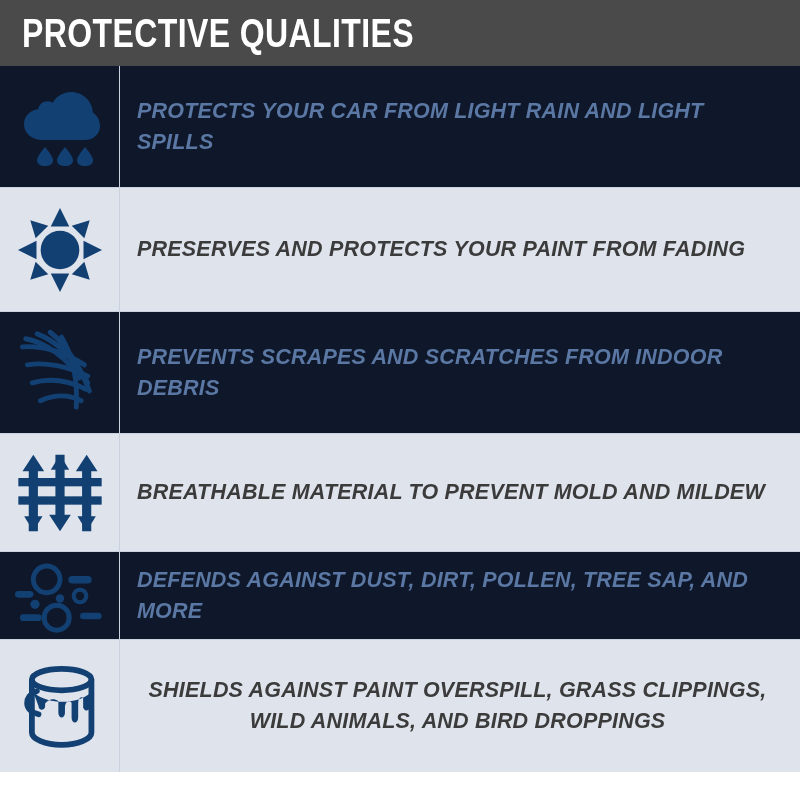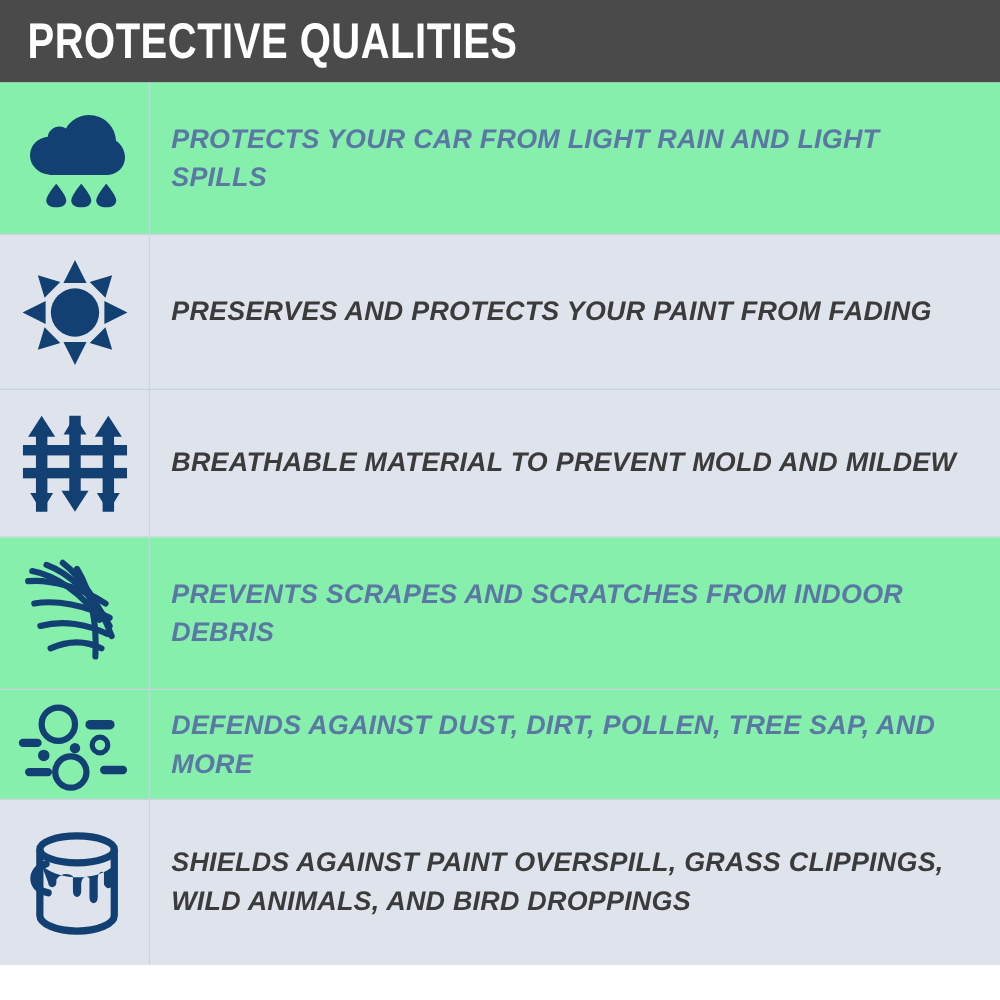--- a/index.html
+++ b/index.html
@@ -51,22 +51,22 @@
     flex-direction: column;
   }
   .row {
     display: flex;
     align-items: stretch;
     position: relative;
     box-sizing: border-box;
     border-bottom: 1px solid #c9d2de;
   }
   .row:last-child { border-bottom: none; }
-  .row.bg-white { background: #86efac; justify-content: center; }
-  .row.bg-tint  { background: #dfe4ec; }
+  .row.bg-white { background: #0f172a; justify-content: center; }
+  .row.bg-tint  { background: #dfe4ec; text-align: center; }
 
   .icon-cell {
     flex: 0 0 120px;
     width: 120px;
     display: flex;
     align-items: center;
     justify-content: center;
     border-right: 1px solid #c9d2de;
     box-sizing: border-box;
   }
@@ -144,46 +144,20 @@
               <polygon points="14.6,85.4 21,64 36,79"></polygon>
             </g>
           </svg>
         </span>
       </div>
       <div class="text-cell">
         <p class="row-text t-dark">PRESERVES AND PROTECTS YOUR PAINT FROM FADING</p>
       </div>
     </div>
 
-    <div class="row r4 bg-tint">
-      <div class="icon-cell">
-        <span>
-          <svg width="84" height="80" viewBox="0 0 100 96" aria-hidden="true">
-            <g fill="#134072">
-
-              <polygon points="18,2 31,22 23.5,22 23.5,94 12.5,94 12.5,22 5,22"></polygon>
-              <polygon points="18,94 7,76 29,76"></polygon>
-
-              <polygon points="50,94 37,74 44.5,74 44.5,2 55.5,2 55.5,74 63,74"></polygon>
-              <polygon points="50,2 39,20 61,20"></polygon>
-
-              <polygon points="82,2 95,22 87.5,22 87.5,94 76.5,94 76.5,22 69,22"></polygon>
-              <polygon points="82,94 71,76 93,76"></polygon>
-
-              <rect x="0" y="30" width="100" height="10"></rect>
-              <rect x="0" y="52" width="100" height="10"></rect>
-            </g>
-          </svg>
-        </span>
-      </div>
-      <div class="text-cell">
-        <p class="row-text t-dark">BREATHABLE MATERIAL TO PREVENT MOLD AND MILDEW</p>
-      </div>
-    </div>
-
     <div class="row r3 bg-white">
       <div class="icon-cell">
         <span>
           <svg width="82" height="88" viewBox="0 0 100 108" aria-hidden="true">
             <g fill="none" stroke="#134072" stroke-width="6" stroke-linecap="round">
               <path d="M8 12 C30 16, 58 34, 74 60"></path>
               <path d="M22 6 C44 14, 68 36, 84 66"></path>
               <path d="M38 4 C56 18, 74 44, 86 76"></path>
               <path d="M52 10 C64 30, 72 58, 70 96"></path>
               <path d="M4 22 C26 20, 56 28, 80 44"></path>
@@ -192,20 +166,46 @@
               <path d="M26 88 C44 80, 60 80, 76 88"></path>
             </g>
           </svg>
         </span>
       </div>
       <div class="text-cell">
         <p class="row-text t-blue">PREVENTS SCRAPES AND SCRATCHES FROM INDOOR DEBRIS</p>
       </div>
     </div>
 
+    <div class="row r4 bg-tint">
+      <div class="icon-cell">
+        <span>
+          <svg width="84" height="80" viewBox="0 0 100 96" aria-hidden="true">
+            <g fill="#134072">
+
+              <polygon points="18,2 31,22 23.5,22 23.5,94 12.5,94 12.5,22 5,22"></polygon>
+              <polygon points="18,94 7,76 29,76"></polygon>
+
+              <polygon points="50,94 37,74 44.5,74 44.5,2 55.5,2 55.5,74 63,74"></polygon>
+              <polygon points="50,2 39,20 61,20"></polygon>
+
+              <polygon points="82,2 95,22 87.5,22 87.5,94 76.5,94 76.5,22 69,22"></polygon>
+              <polygon points="82,94 71,76 93,76"></polygon>
+
+              <rect x="0" y="30" width="100" height="10"></rect>
+              <rect x="0" y="52" width="100" height="10"></rect>
+            </g>
+          </svg>
+        </span>
+      </div>
+      <div class="text-cell">
+        <p class="row-text t-dark">BREATHABLE MATERIAL TO PREVENT MOLD AND MILDEW</p>
+      </div>
+    </div>
+
     <div class="row r5 bg-white">
       <div class="icon-cell">
         <span>
           <svg width="90" height="74" viewBox="0 0 108 88" aria-hidden="true">
             <g fill="#134072">
               <circle cx="38" cy="24" r="16" fill="none" stroke="#134072" stroke-width="6"></circle>
               <circle cx="50" cy="70" r="15" fill="none" stroke="#134072" stroke-width="6"></circle>
               <circle cx="78" cy="44" r="7.5" fill="none" stroke="#134072" stroke-width="5"></circle>
               <circle cx="54" cy="47" r="5"></circle>
               <circle cx="24" cy="54" r="5.5"></circle>

